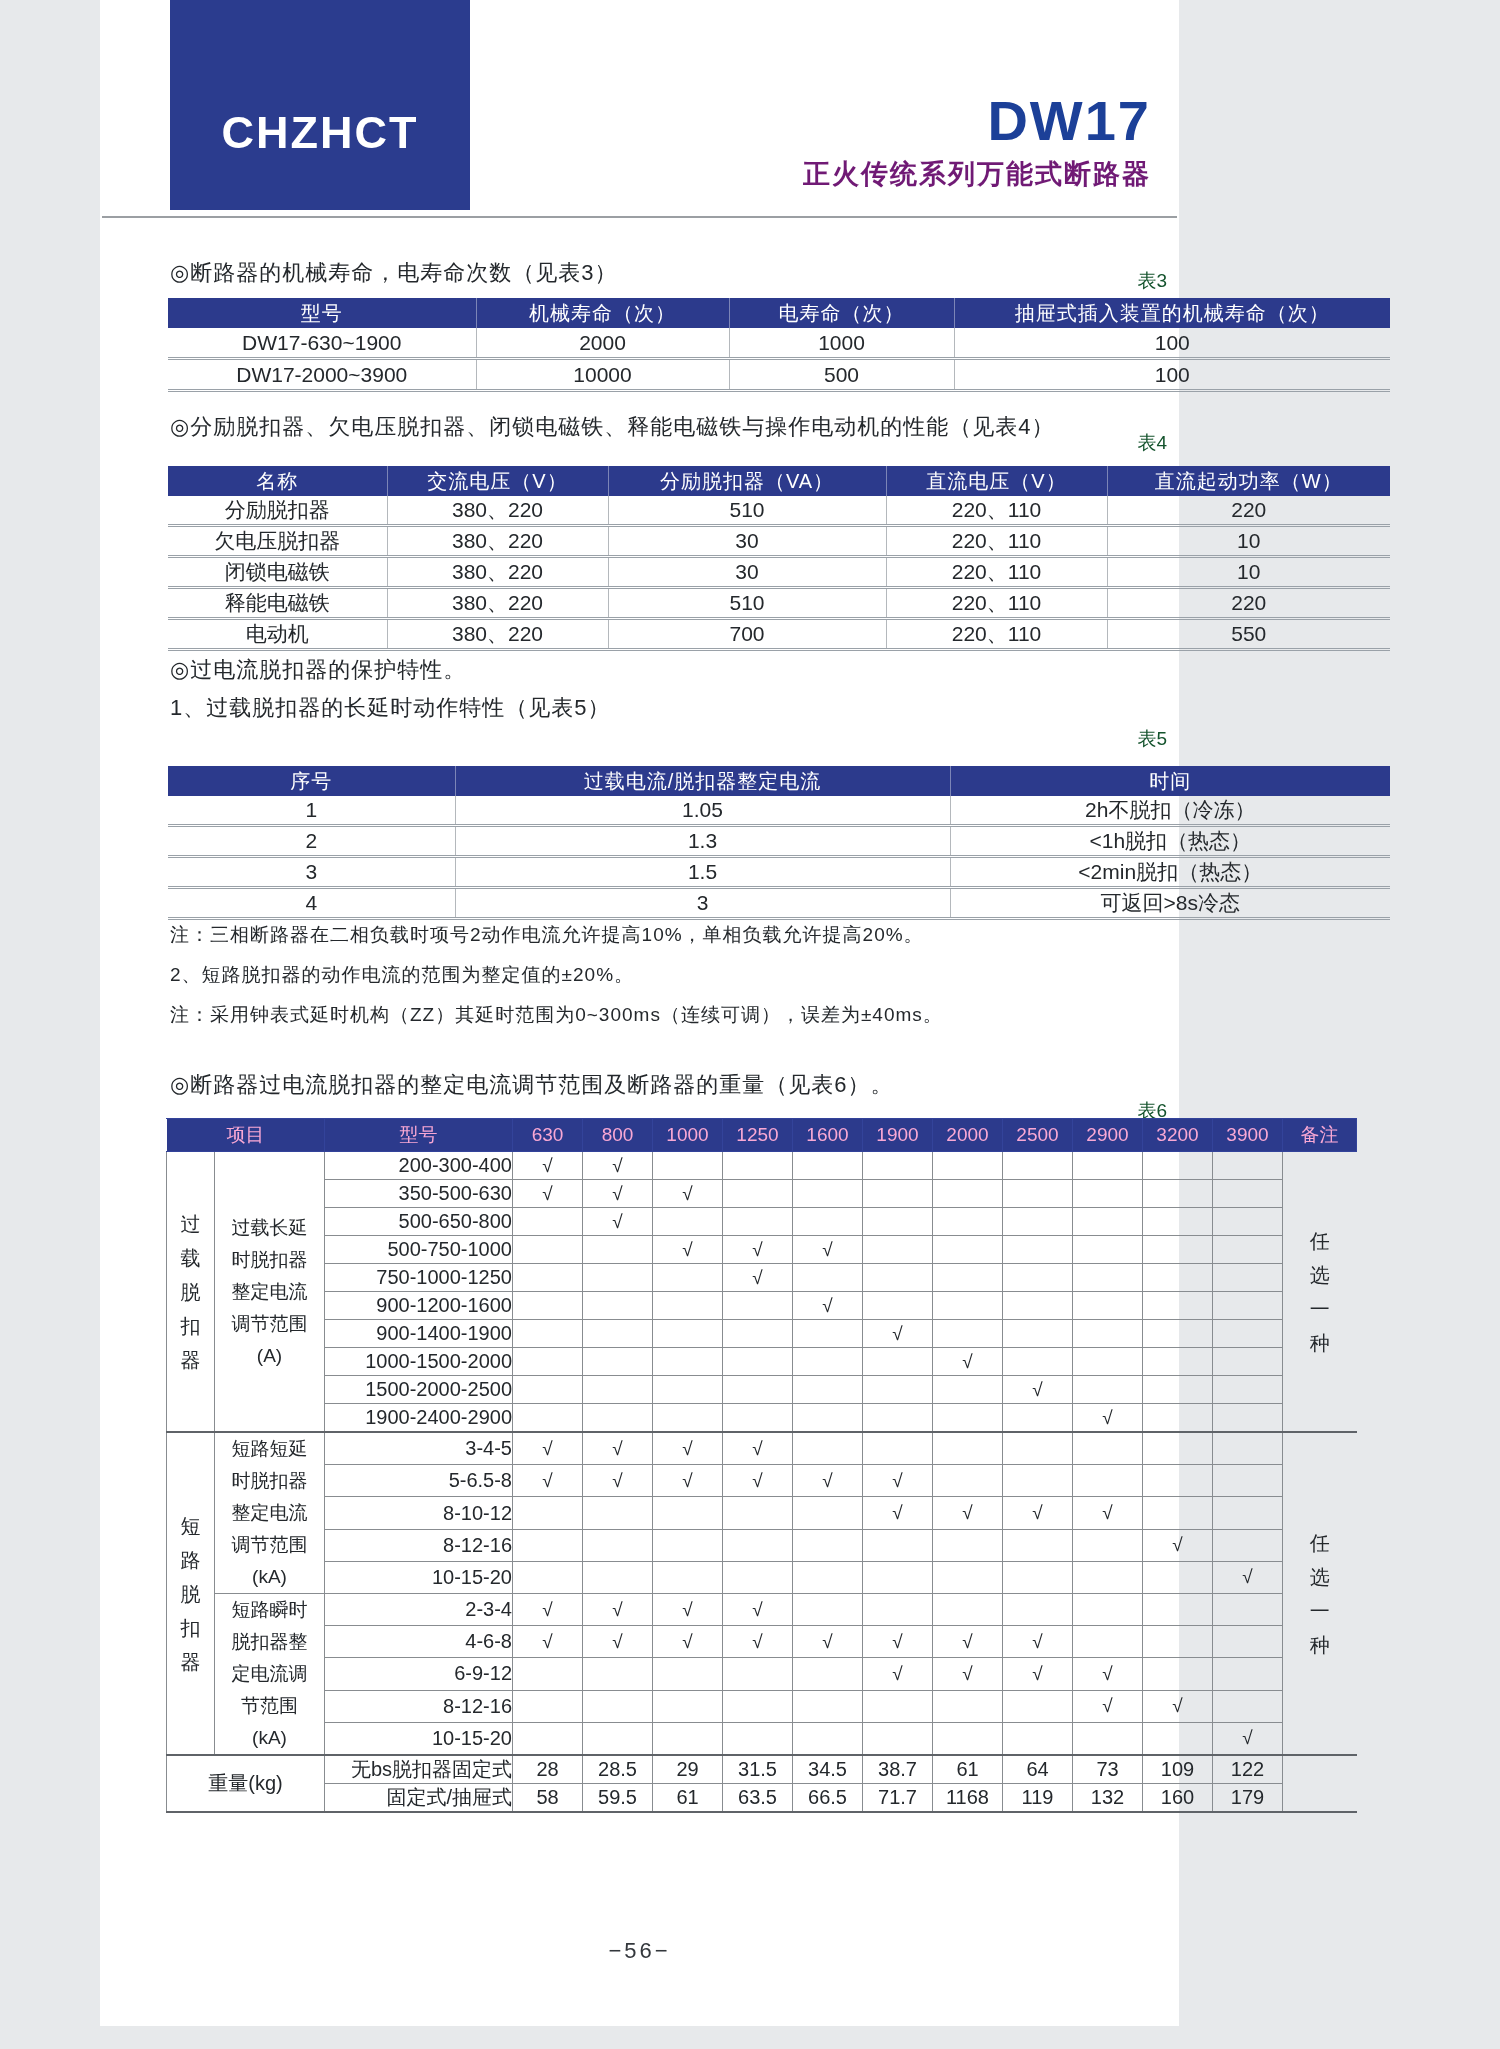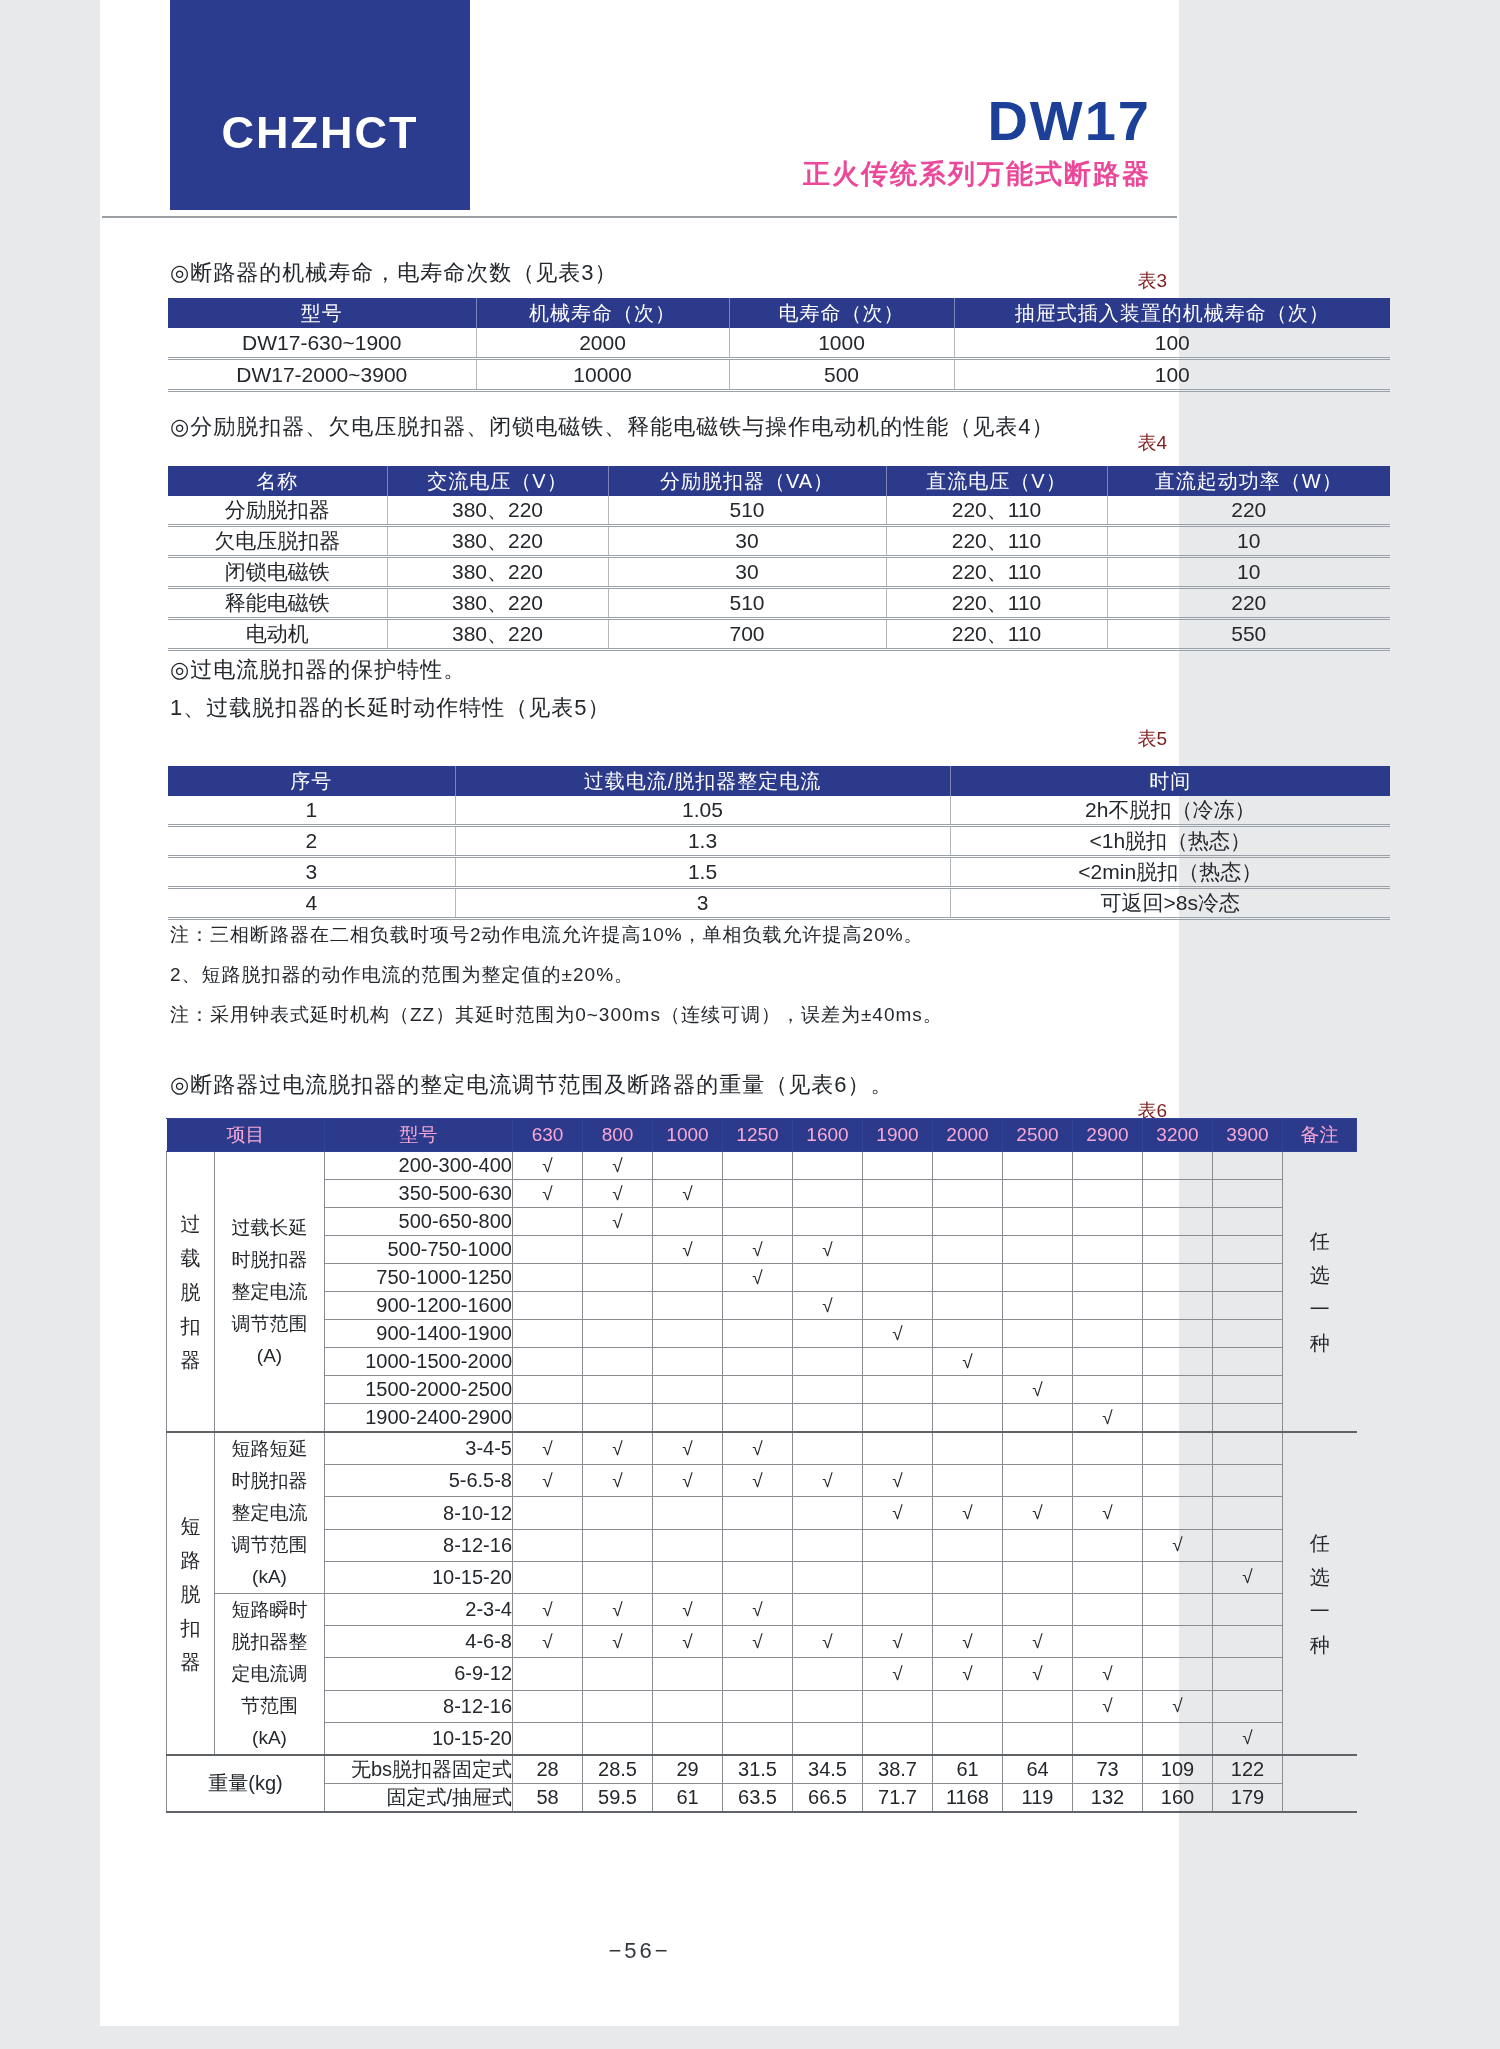--- a/index.html
+++ b/index.html
@@ -10,26 +10,26 @@
     color:#24282c;
   }
   #sheet{position:absolute;left:100px;top:0;width:1079px;height:2026px;background:#ffffff;}
 
   
   #logo{position:absolute;left:70px;top:0;width:300px;height:210px;background:#2b3c8e;
         display:flex;align-items:center;justify-content:center;box-sizing:border-box;padding-top:56px;}
   #logo span{color:#fff;font-size:45px;font-weight:800;letter-spacing:2px;}
   #title{position:absolute;right:28px;top:92px;text-align:right;}
   #title .model{font-size:56px;line-height:58px;font-weight:800;color:#1c4098;letter-spacing:2px;}
-  #title .subtitle{margin-top:6px;font-size:27px;font-weight:600;color:#ec4899;letter-spacing:2px;}
+  #title .subtitle{margin-top:6px;font-size:27px;font-weight:600;color:#701a75;letter-spacing:2px;}
   #header-rule{position:absolute;left:2px;right:2px;top:216px;height:2px;background:#9b9fa3;}
 
   
   .sec-heading{position:absolute;left:70px;font-size:22px;letter-spacing:1px;color:#24282c;white-space:nowrap;}
-  .tbl-label{position:absolute;right:12px;font-size:19px;color:#7f1d1d;}
+  .tbl-label{position:absolute;right:12px;font-size:19px;color:#14532d;}
   .note-line{position:absolute;left:70px;font-size:19px;letter-spacing:1px;white-space:nowrap;}
 
   
   table{border-collapse:collapse;table-layout:fixed;}
   .stable{position:absolute;left:68px;width:1222px;}
   .stable th{background:#2c3a8c;color:#ffffff;font-weight:500;font-size:20px;height:30px;
              border-left:1px solid rgba(255,255,255,.38);letter-spacing:1px;padding:0;}
   .stable th:first-child{border-left:none;}
   .stable td{text-align:center;font-size:21px;padding:0;
              border-bottom:3px double #9aa1a8;border-left:1px solid #b4b8bc;}

